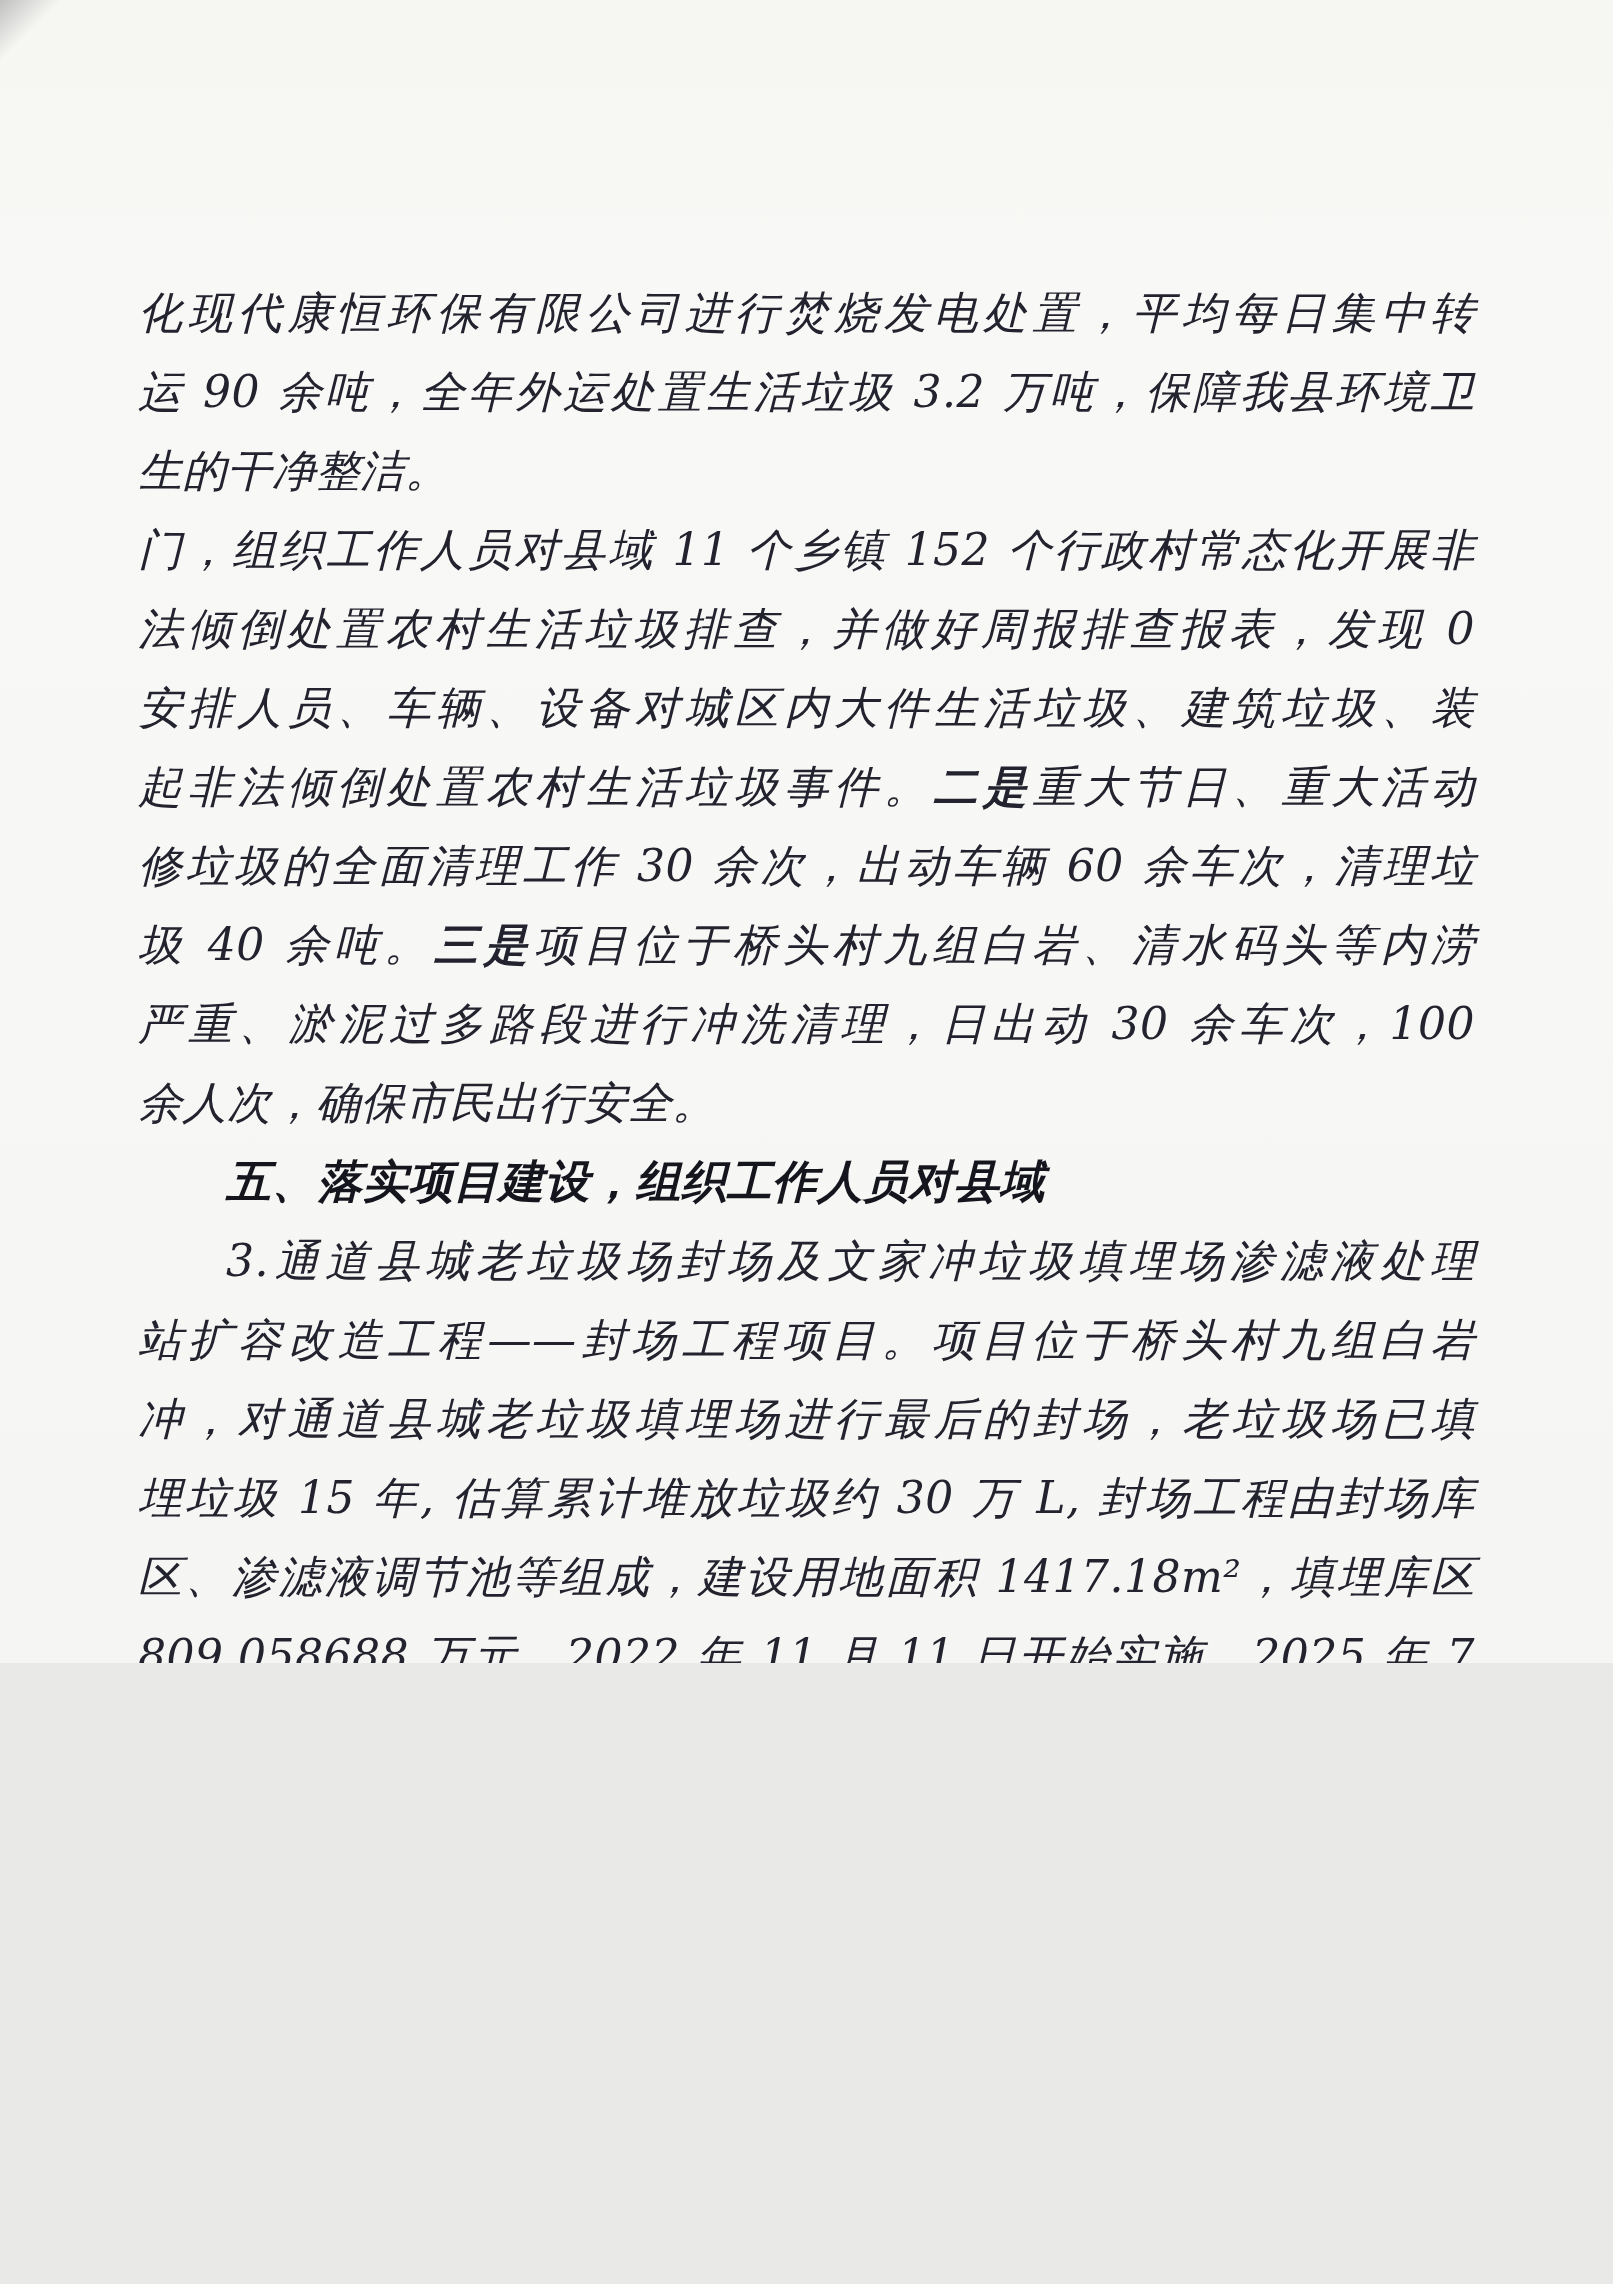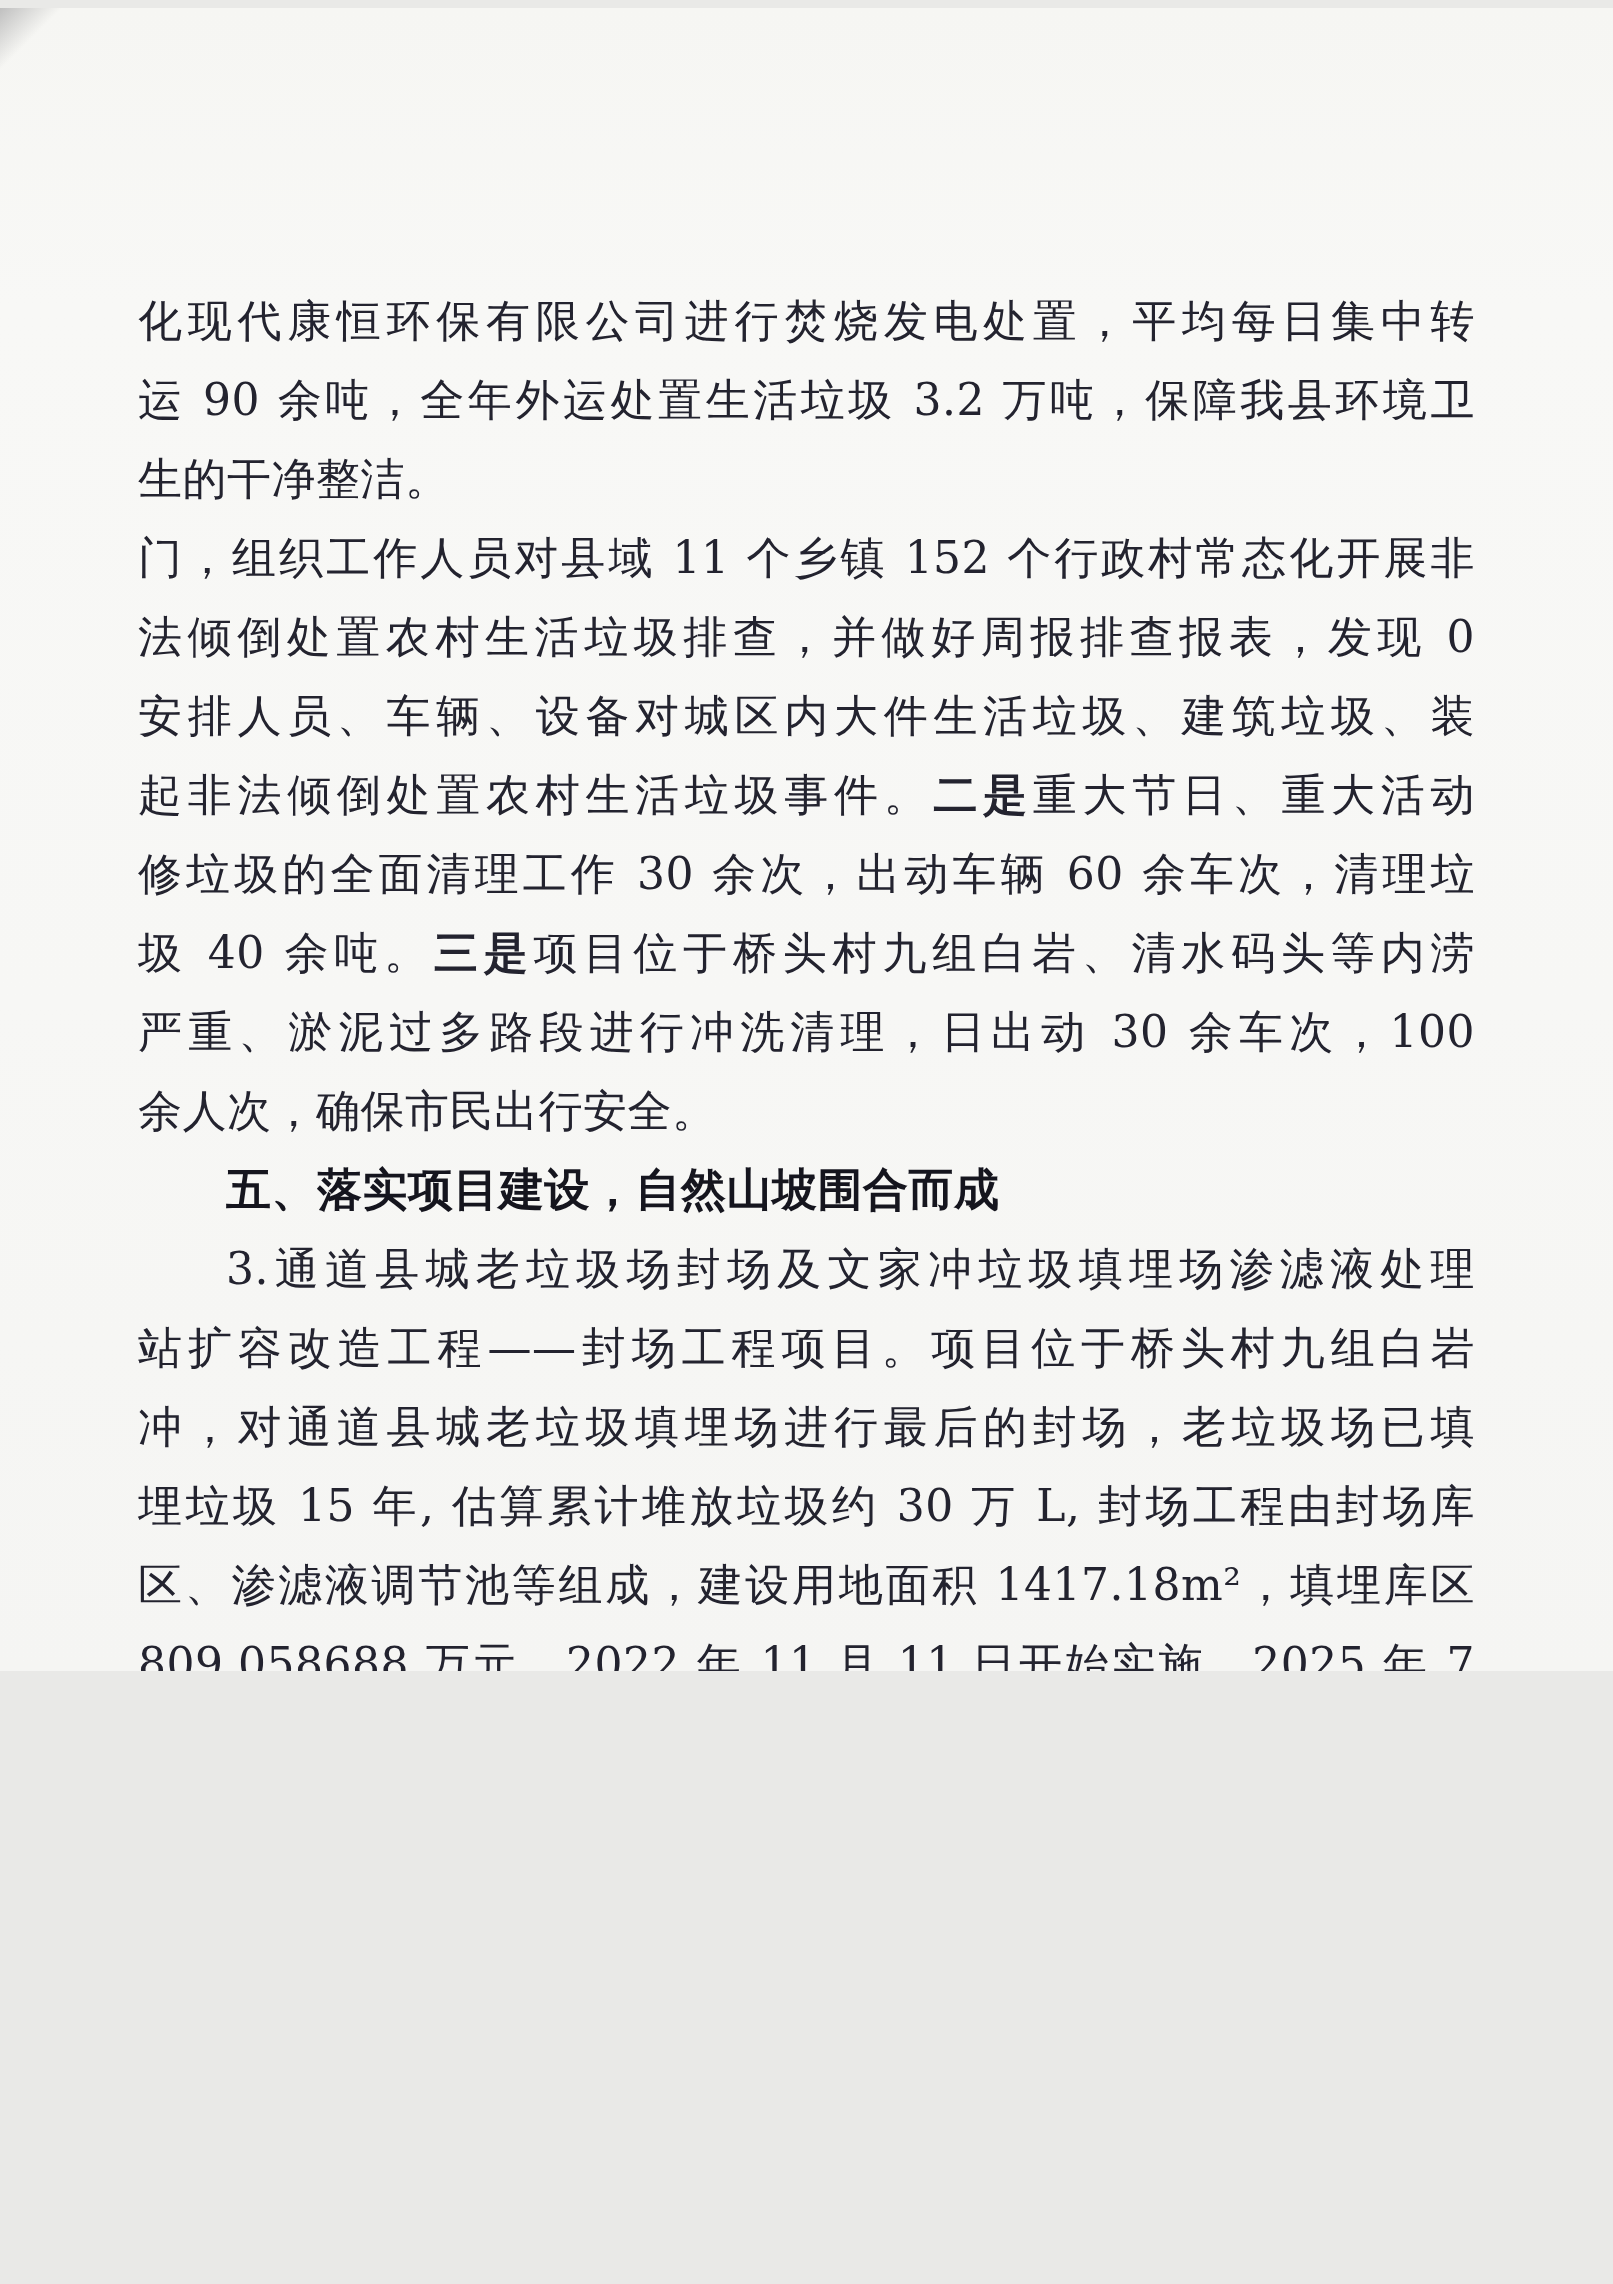--- a/index.html
+++ b/index.html
@@ -4,23 +4,24 @@
 <style>
   html, body {
     margin: 0;
     padding: 0;
     background: #e9e9e7;
   }
   .page {
     position: relative;
     width: 1613px;
     height: 1663px;
-    margin: 8px auto;
+    margin: 0 auto;
     background: linear-gradient(180deg, #f6f6f3 0%, #f8f8f6 18%, #f7f7f5 60%, #f5f5f3 100%);
     overflow: hidden;
+    font-style: italic;
   }
   
   .corner-shade {
     position: absolute;
     left: 0;
     top: 0;
     width: 69px;
     height: 69px;
     background: linear-gradient(135deg, rgba(90,90,95,0.35) 0%, rgba(90,90,95,0.0) 45%);
     pointer-events: none;
@@ -82,21 +83,21 @@
         <div class="line"><span>门，组织工作人员对县域 11 个乡镇 152 个行政村常态化开展非</span></div>
         <div class="line"><span>法倾倒处置农村生活垃圾排查，并做好周报排查报表，发现 0</span></div>
         <div class="line"><span>安排人员、车辆、设备对城区内大件生活垃圾、建筑垃圾、装</span></div>
         <div class="line"><span>起非法倾倒处置农村生活垃圾事件。</span><span class="b">二是</span><span>重大节日、重大活动</span></div>
         <div class="line"><span>修垃圾的全面清理工作 30 余次，出动车辆 60 余车次，清理垃</span></div>
         <div class="line"><span>圾 40 余吨。</span><span class="b">三是</span><span>项目位于桥头村九组白岩、清水码头等内涝</span></div>
         <div class="line"><span>严重、淤泥过多路段进行冲洗清理，日出动 30 余车次，100</span></div>
         <div class="line lastline"><span>余人次，确保市民出行安全。</span></div>
       </div>
       <div class="para heading">
-        <div class="line lastline indent"><span class="b">五、落实项目建设，自然山坡围合而成</span></div>
+        <div class="line lastline indent"><span class="b">五、落实项目建设，组织工作人员对县域</span></div>
       </div>
       <div class="para body">
         <div class="line indent"><span>3.通道县城老垃圾场封场及文家冲垃圾填埋场渗滤液处理</span></div>
         <div class="line"><span>站扩容改造工程——封场工程项目。项目位于桥头村九组白岩</span></div>
         <div class="line"><span>冲，对通道县城老垃圾填埋场进行最后的封场，老垃圾场已填</span></div>
         <div class="line"><span>埋垃圾 15 年, 估算累计堆放垃圾约 30 万 L, 封场工程由封场库</span></div>
         <div class="line"><span>区、渗滤液调节池等组成，建设用地面积 1417.18m²，填埋库区</span></div>
         <div class="line"><span>809.058688 万元，2022 年 11 月 11 日开始实施，2025 年 7 月</span></div>
         <div class="line lastline"><span>29 日竣工验收，完成 70%工程款支付。</span></div>
       </div>

